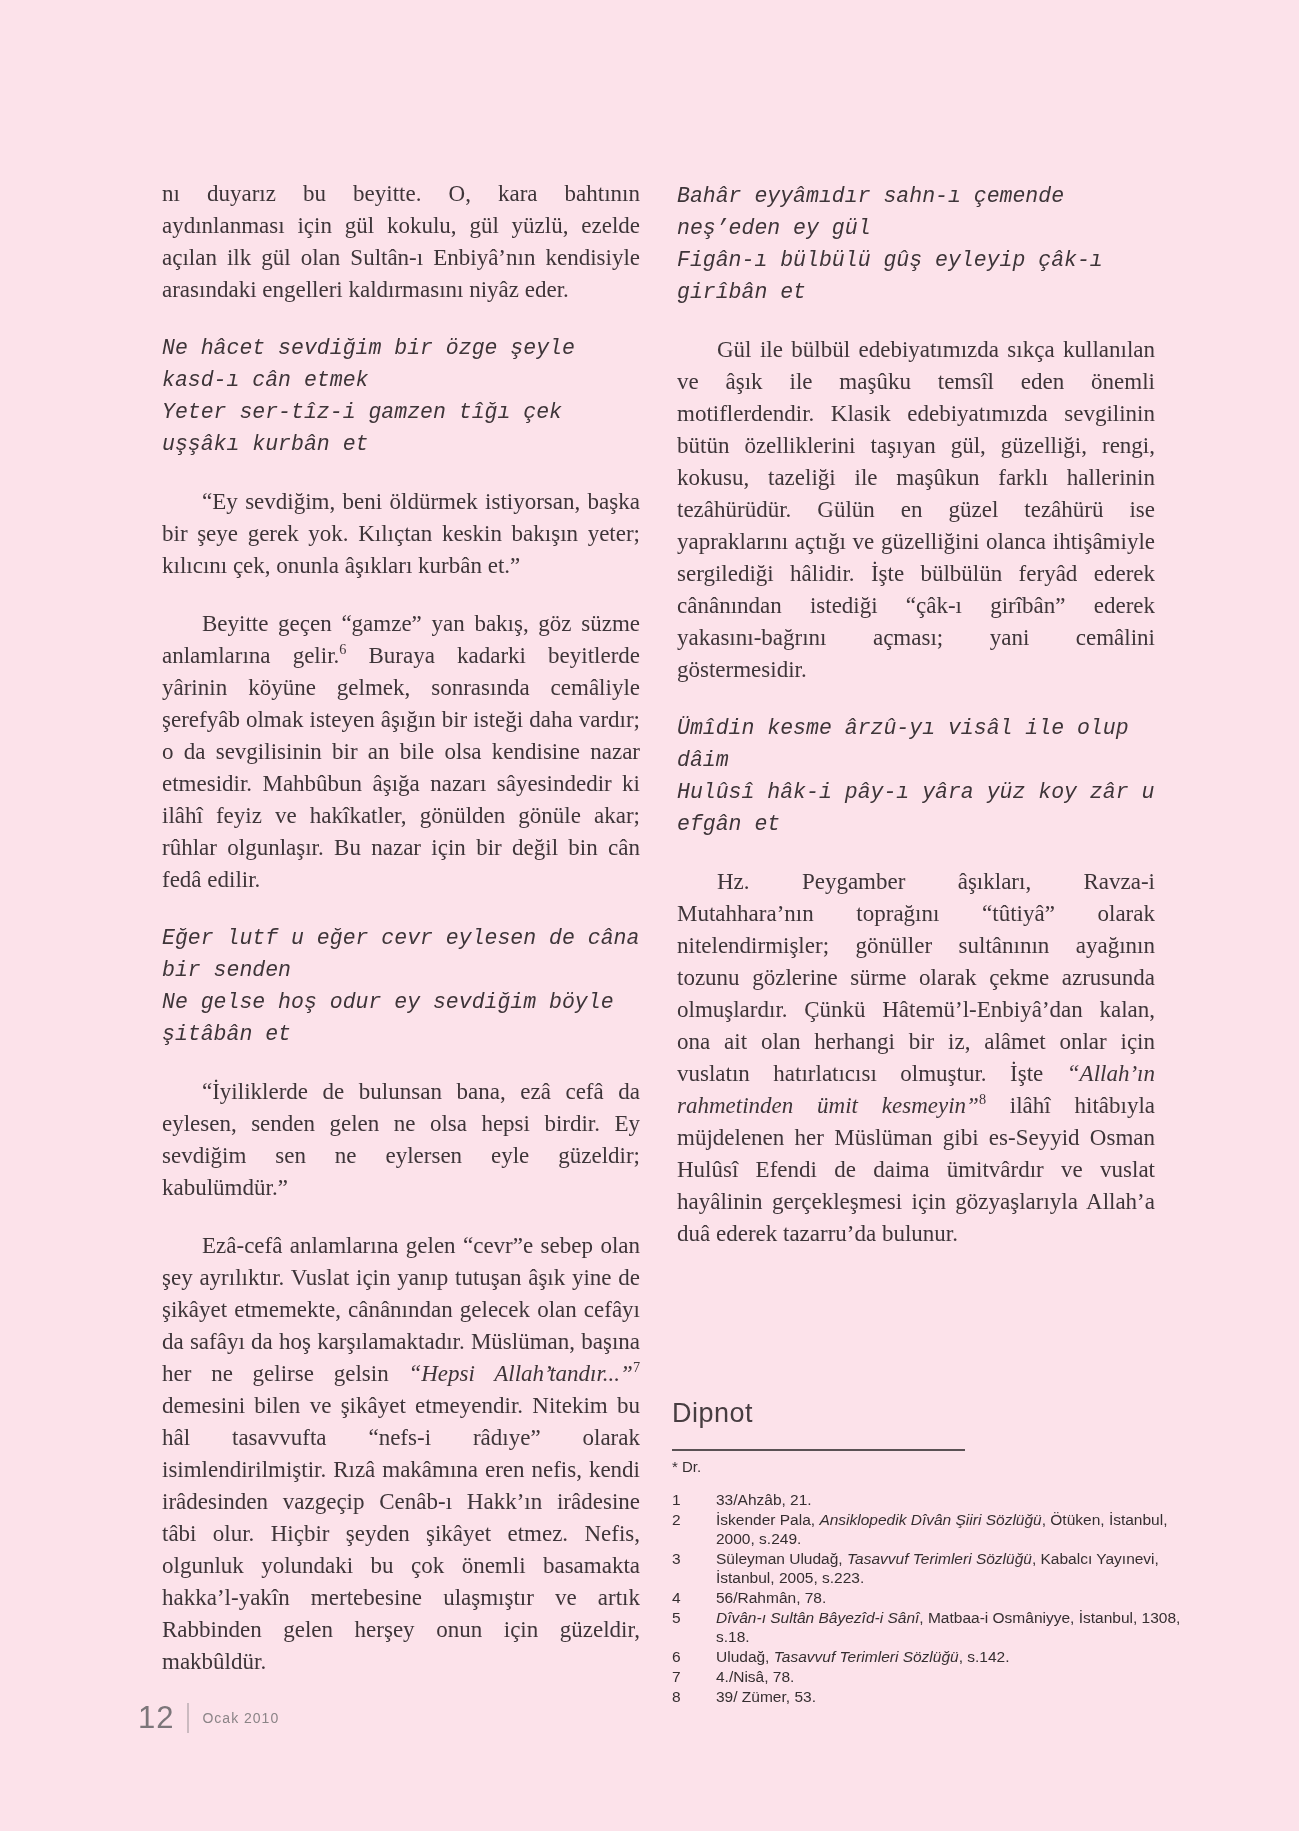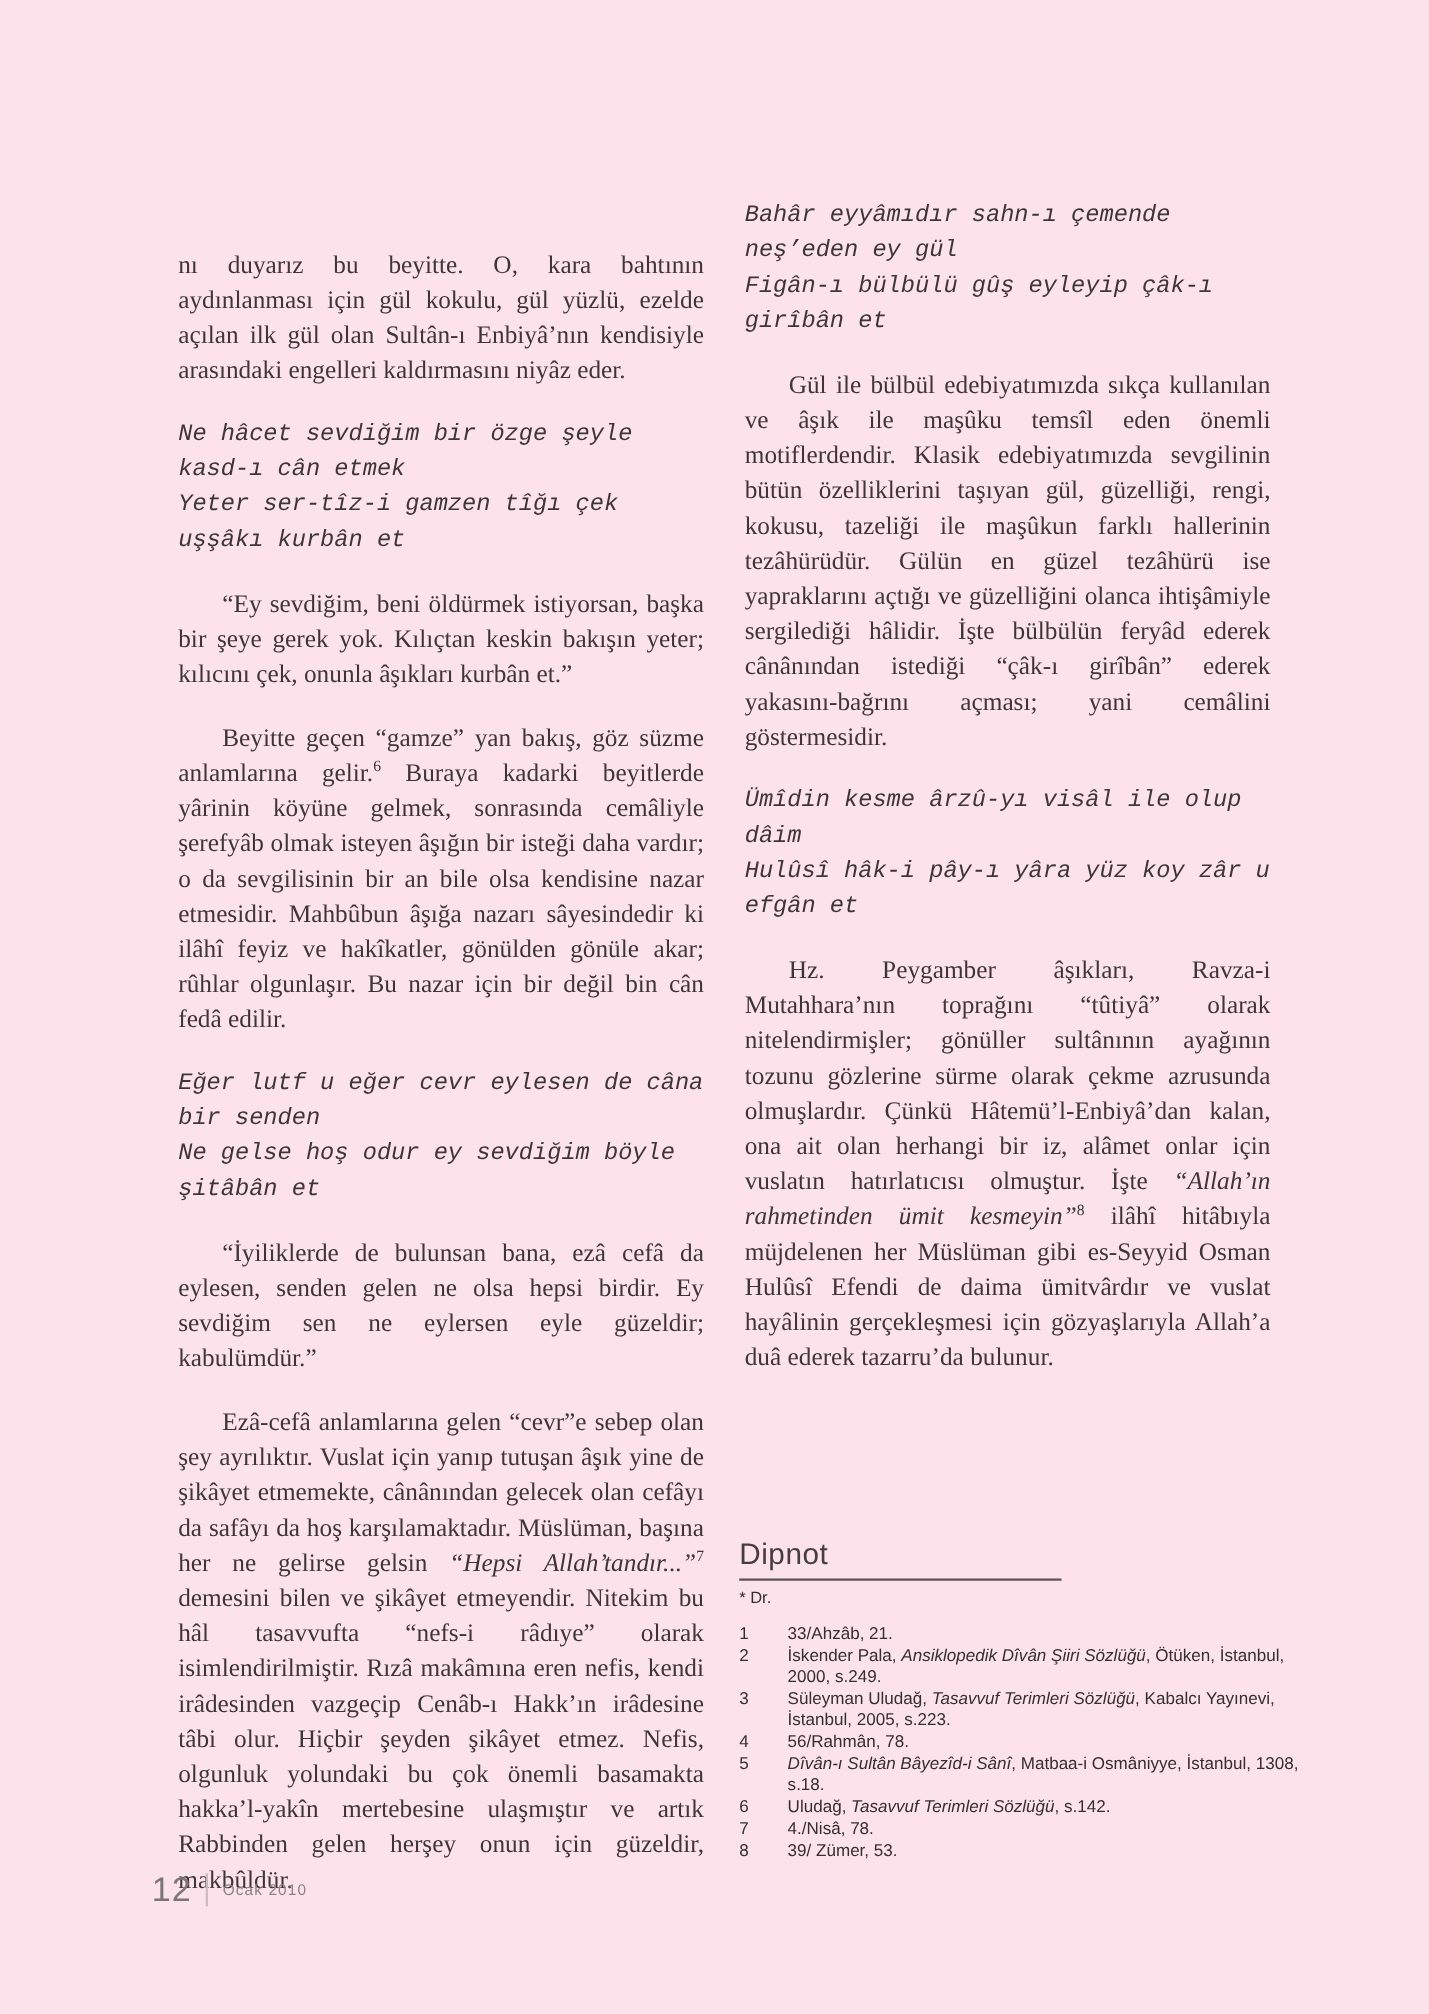--- a/index.html
+++ b/index.html
@@ -13,21 +13,21 @@
     color:#3e3539;
   }
   .col{
     position:absolute;
     top:178px;
     width:478px;
     font-size:23px;
     line-height:32px;
     text-align:justify;
   }
-  .col-left{left:162px;margin-top:47px;}
+  .col-left{left:162px;}
   .col-right{left:677px;}
   .para{margin:0 0 26px 0; text-indent:40px;}
   .para.no-indent{text-indent:0;}
   .couplet{
     margin:2px 0 26px 0;
     font-style:italic;
     white-space:pre-line;
     text-align:left;
     font-size:21.5px;
     line-height:32px;
@@ -50,21 +50,21 @@
     width:512px;
     font-family:"Liberation Sans", sans-serif;
     color:#352e30;
   }
   .dipnot-heading{
     font-size:27px;
     font-weight:normal;
     letter-spacing:0.5px;
     color:#473d41;
     margin:0;
-    padding:0 0 6px 0;
+    padding:0 0 20px 0;
     width:293px;
     border-bottom:2px solid #5a5154;
   }
   .dipnot-note{
     font-size:15px;
     margin:7px 0 15px 0;
   }
   .fn-list{font-size:15.5px; line-height:19px;}
   .fn-row{display:flex; margin:0 0 1px 0;}
   .fn-num{flex:0 0 44px;}

